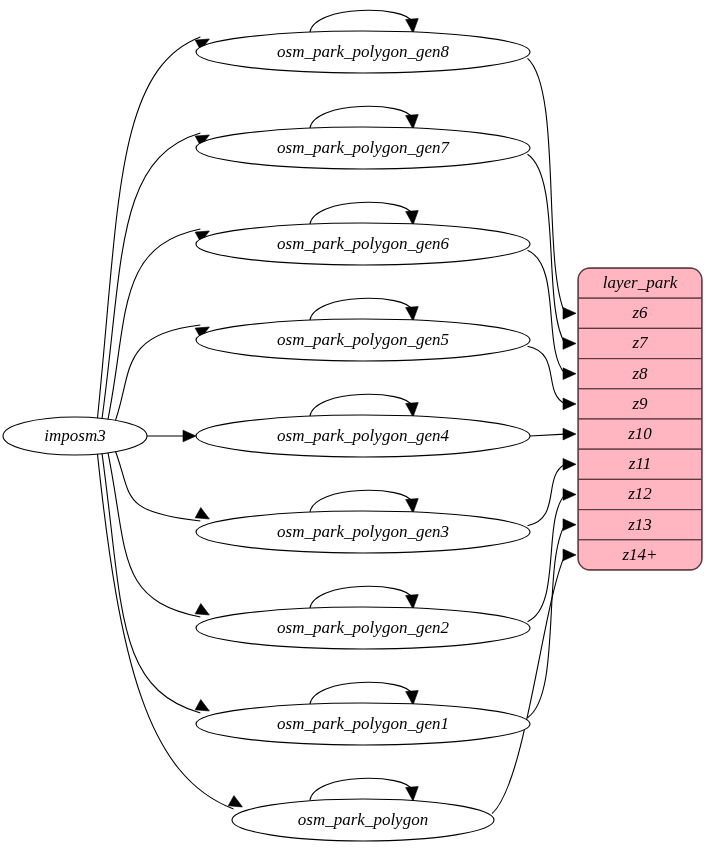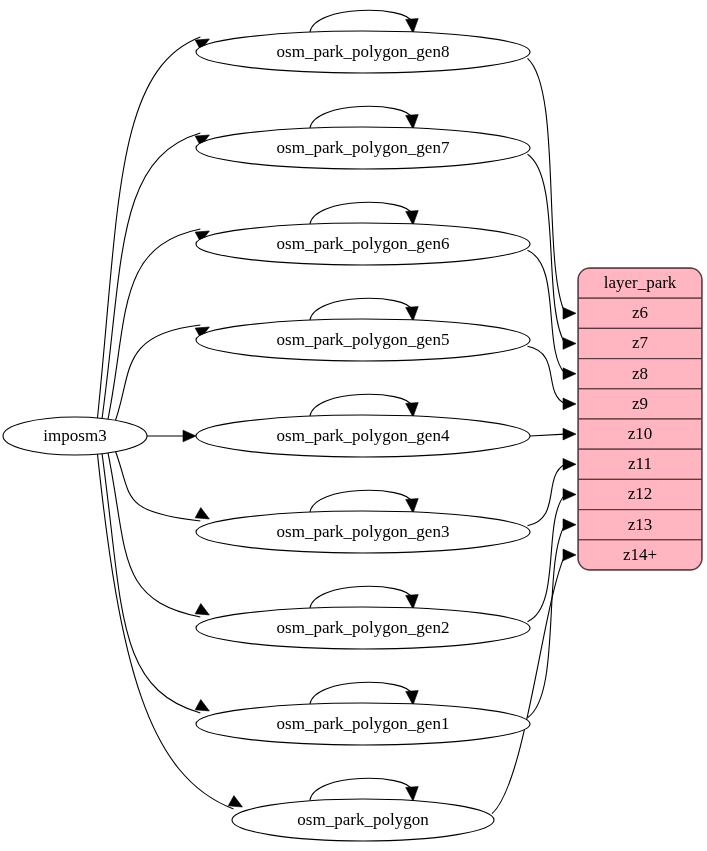--- a/index.html
+++ b/index.html
@@ -13,20 +13,21 @@
     position: relative;
     overflow: hidden;
     font-family: "Liberation Serif", "DejaVu Serif", serif;
   }
   #graph-root {
     position: absolute;
     top: 0;
     left: 0;
     width: 707px;
     height: 851px;
+    font-style: italic;
   }
   svg.graph-canvas {
     display: block;
     width: 707px;
     height: 851px;
   }
   .node-ellipse {
     fill: #ffffff;
     stroke: #000000;
     stroke-width: 1.1;

